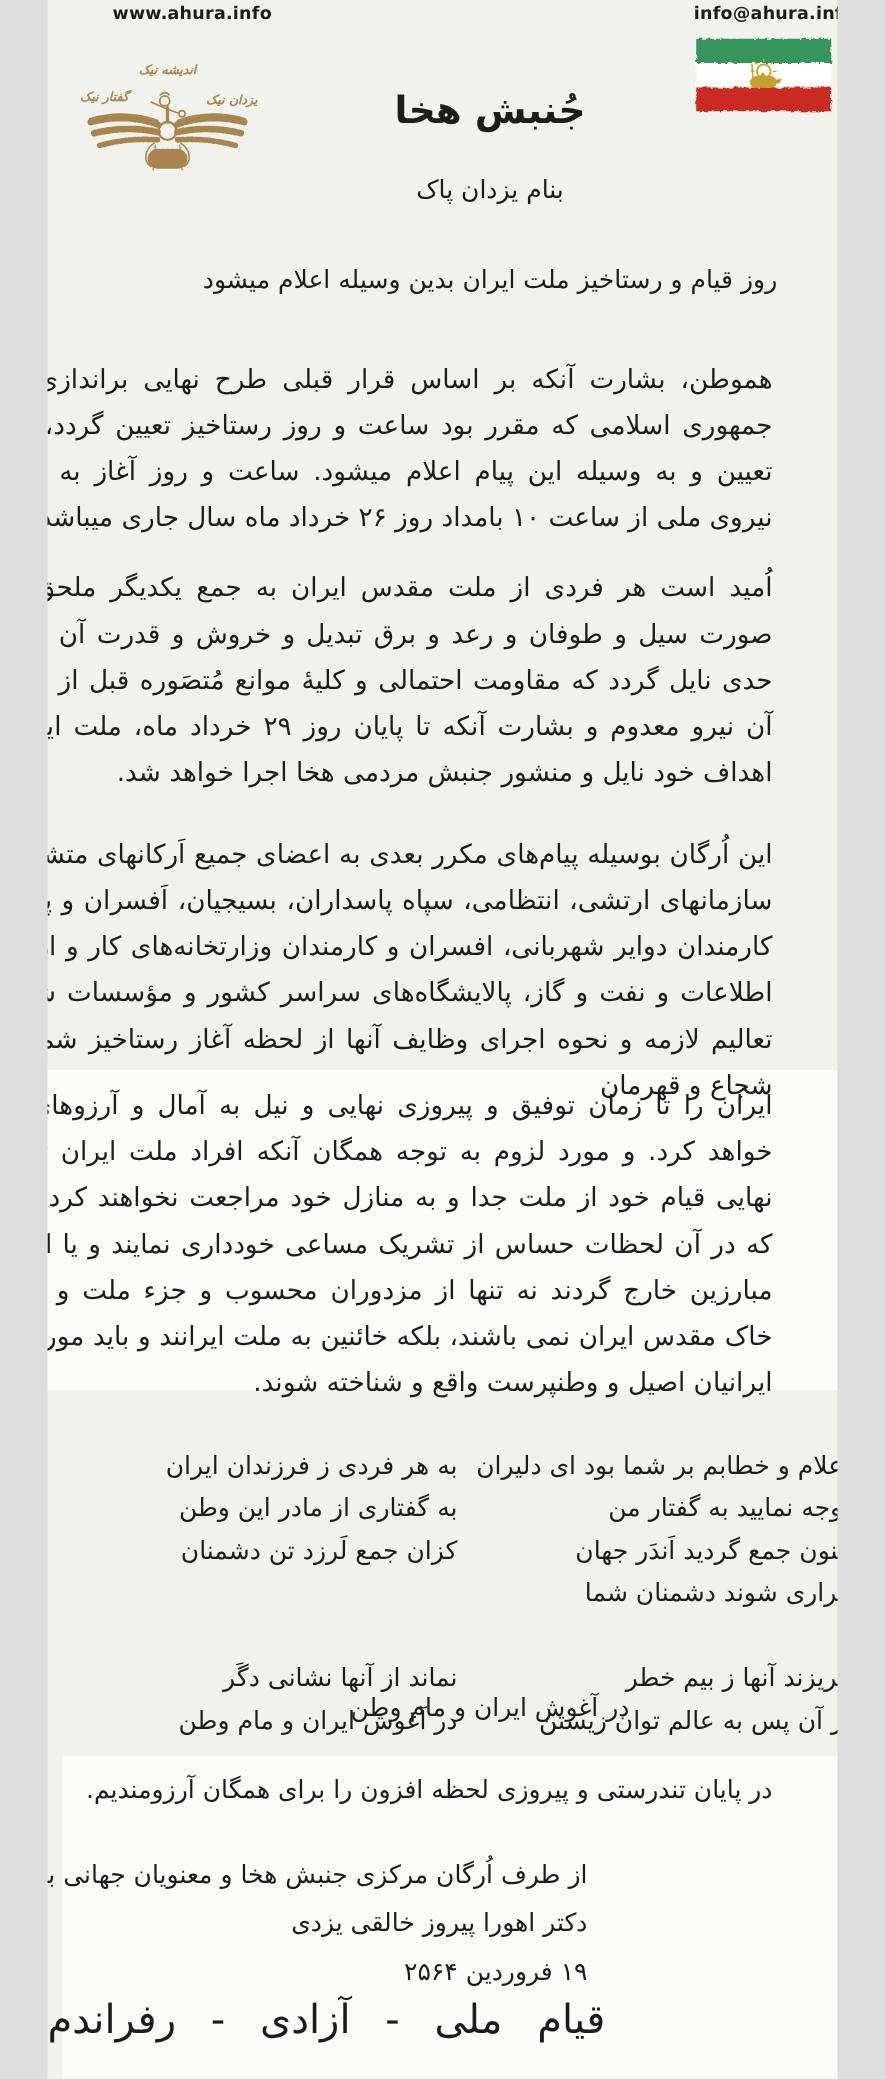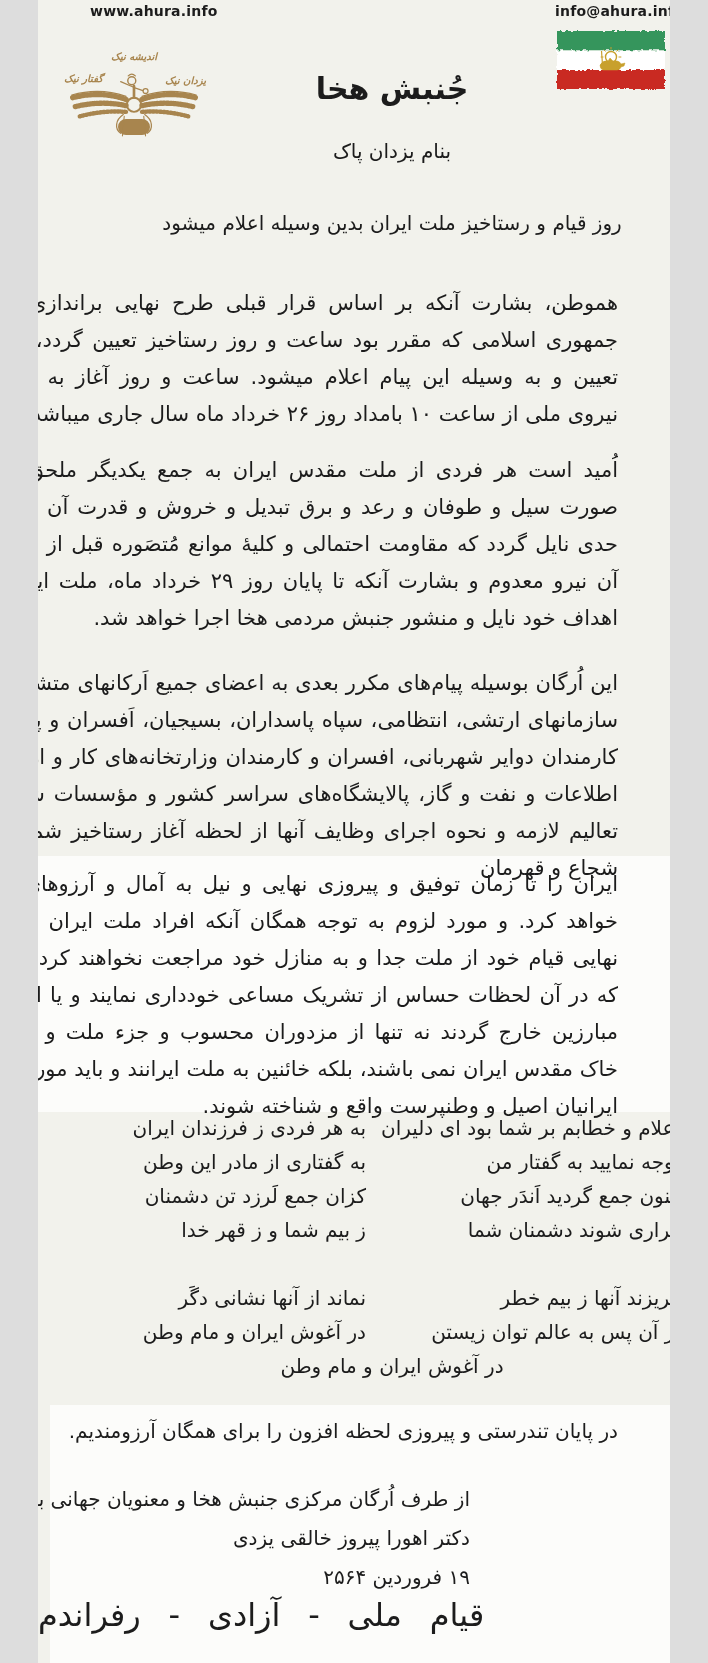--- a/index.html
+++ b/index.html
@@ -29,21 +29,21 @@
   .title{position:absolute;top:50px;left:0;width:708px;text-align:center;font-size:30px;font-weight:bold;margin-top:21px;}
   .invocation{position:absolute;top:139px;left:0;width:708px;text-align:center;font-size:20px;}
   .announcement{position:absolute;top:211px;left:0;width:708px;text-align:center;font-size:20px;}
 
   .para{position:absolute;right:52px;width:640px;font-size:21px;line-height:37px;
         text-align:justify;}
   .para-1{top:285px;} .para-2{top:452px;} .para-3{top:665px;} .para-4{top:866px;}
 
   .poem{position:absolute;top:1116px;left:0;width:708px;font-size:20px;}
   .poem-row{display:flex;height:34px;direction:rtl;}
-  .hemistich{width:354px;white-space:nowrap;}
+  .hemistich{width:354px;white-space:nowrap;margin-top:44px;}
   .hemistich.first{text-align:right;padding-left:0;padding-right:0;direction:rtl;
                    display:flex;justify-content:flex-start;}
   .poem-row .first{padding-right:66px;}
   .poem-row .second{padding-right:26px;}
   .poem-refrain{position:absolute;top:1354px;left:24px;width:660px;text-align:center;font-size:20px;}
 
   .wish{position:absolute;top:1419px;right:52px;width:640px;text-align:right;font-size:20px;}
 
   .signature{position:absolute;top:1480px;right:200px;text-align:right;font-size:20px;line-height:39px;white-space:nowrap;}
 
@@ -129,21 +129,20 @@
     <div class="poem-row">
       <div class="hemistich first">توجه نمایید به گفتار من</div>
       <div class="hemistich second">به گفتاری از مادر این وطن</div>
     </div>
     <div class="poem-row">
       <div class="hemistich first">کنون جمع گردید اَندَر جهان</div>
       <div class="hemistich second">کزان جمع لَرزد تن دشمنان</div>
     </div>
     <div class="poem-row">
       <div class="hemistich first">فراری شوند دشمنان شما</div>
-      <div class="hemistich second">ز بیم شما و ز قهر خدا</div>
     </div>
     <div class="poem-row">
     </div>
     <div class="poem-row">
       <div class="hemistich first">گریزند آنها ز بیم خطر</div>
       <div class="hemistich second">نماند از آنها نشانی دگَر</div>
     </div>
     <div class="poem-row">
       <div class="hemistich first">از آن پس به عالم توان زیستن</div>
       <div class="hemistich second">در آغوش ایران و مام وطن</div>

